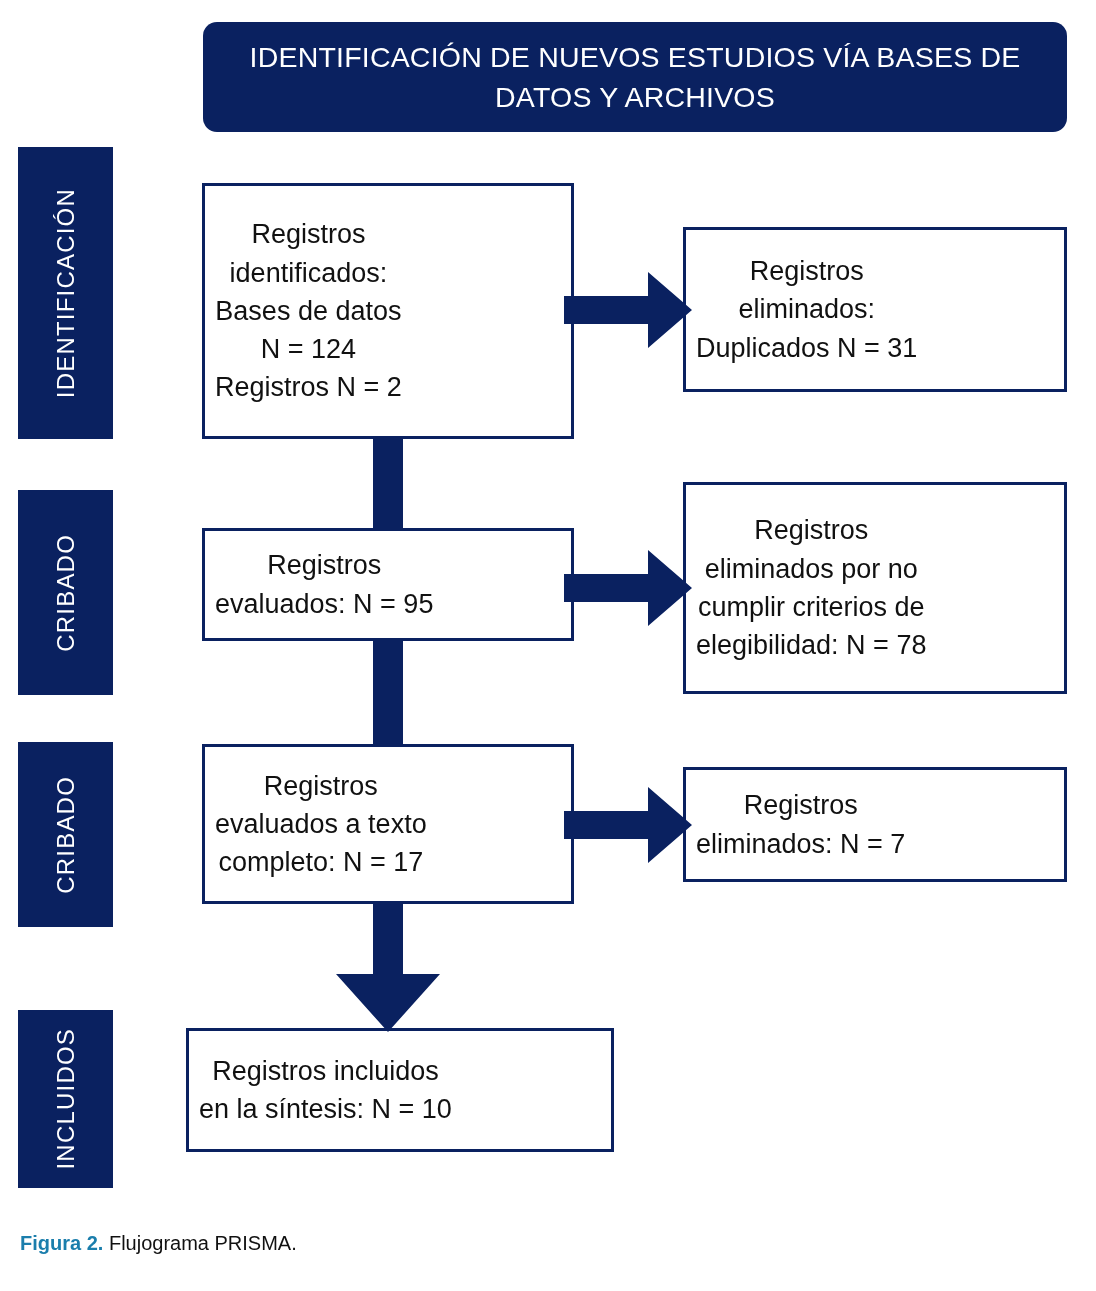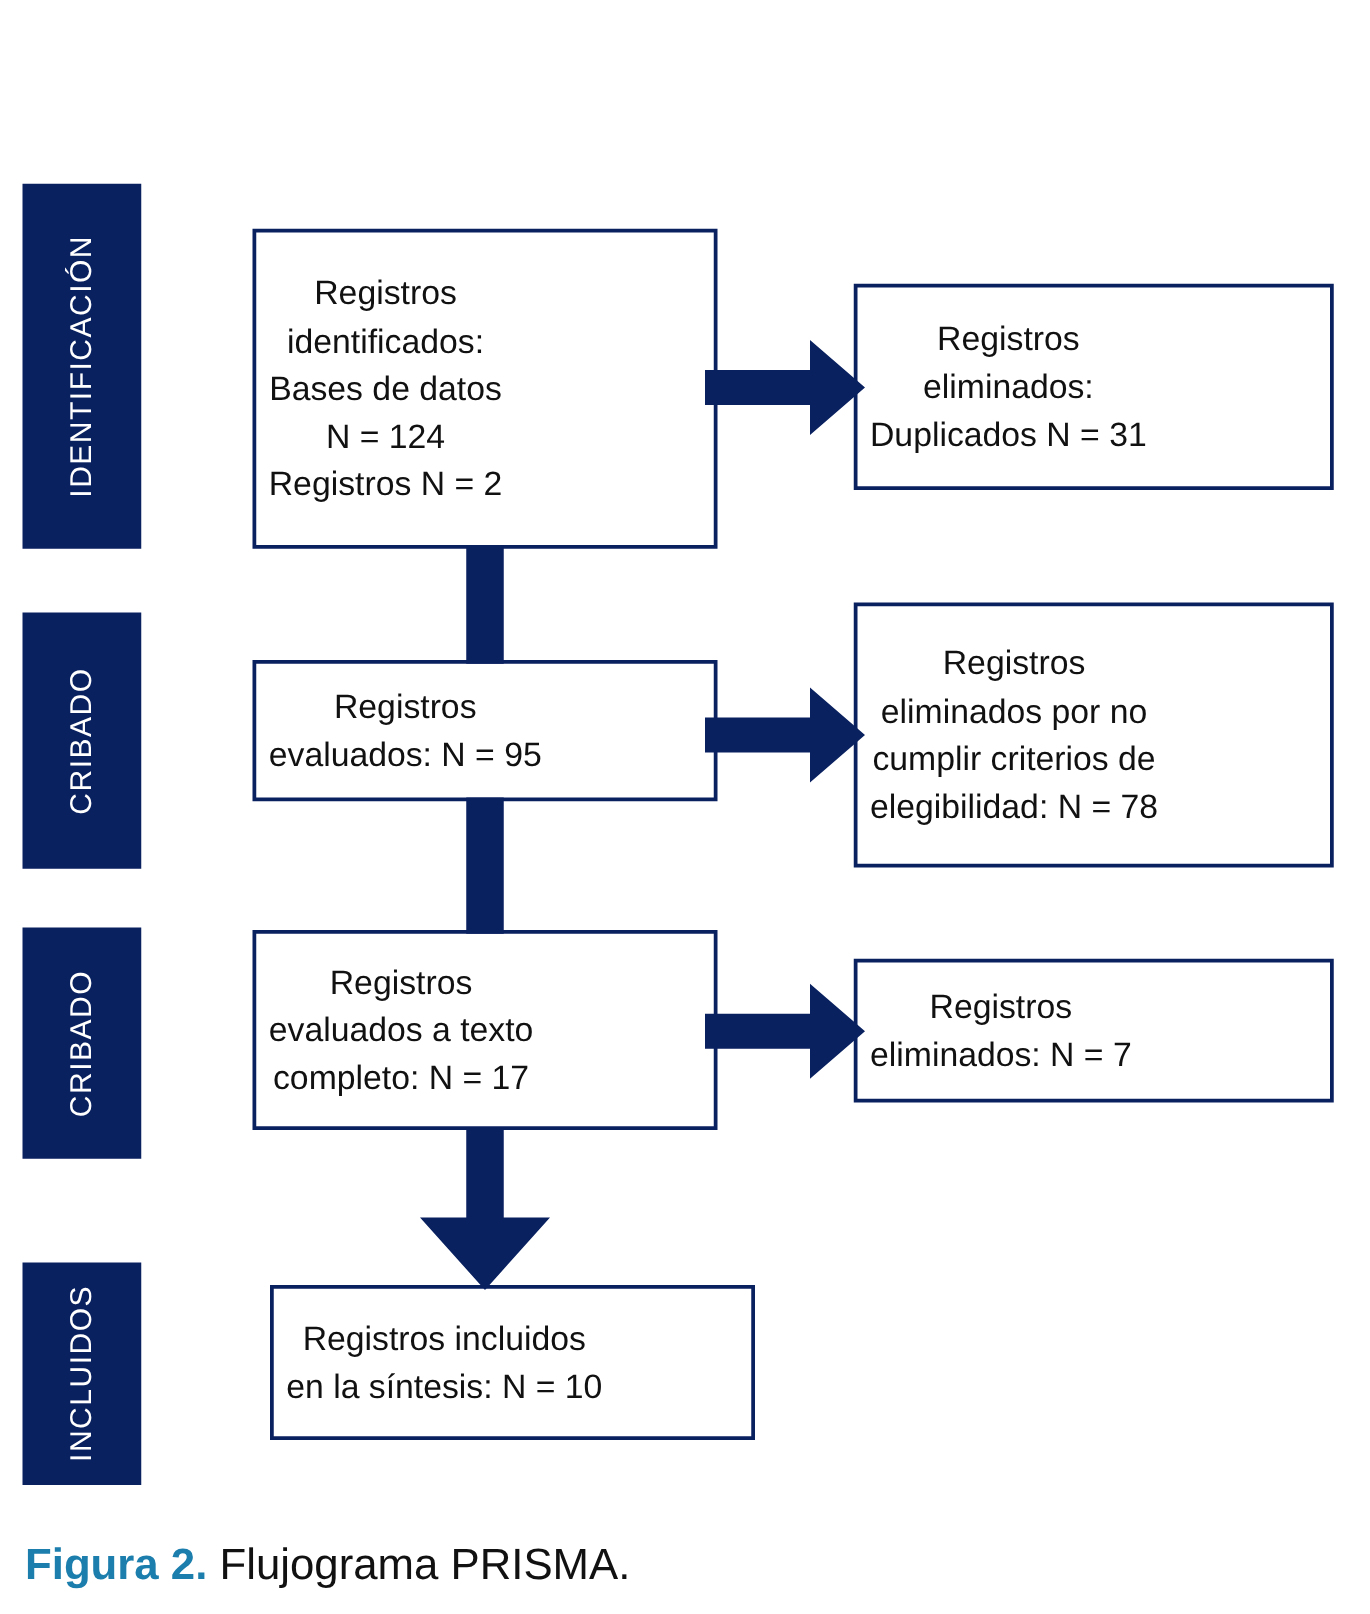--- a/index.html
+++ b/index.html
@@ -87,21 +87,21 @@
     line-height: 1.42;
     white-space: pre-line;
   }
 
   #box-main-0  { left: 202px; top: 183px;  width: 372px; height: 256px; }
   #box-side-0  { left: 683px; top: 227px;  width: 384px; height: 165px; }
   #box-main-1  { left: 202px; top: 528px;  width: 372px; height: 113px; }
   #box-side-1  { left: 683px; top: 482px;  width: 384px; height: 212px; }
   #box-main-2  { left: 202px; top: 744px;  width: 372px; height: 160px; }
   #box-side-2  { left: 683px; top: 767px;  width: 384px; height: 115px; }
-  #box-main-3  { left: 216px; top: 1028px; width: 388px; height: 124px; }
+  #box-main-3  { left: 186px; top: 1028px; width: 428px; height: 124px; }
 
   
   .connector-shaft {
     position: absolute;
     background: #0a2160;
     left: 373px;
     width: 30px;
   }
   #shaft-0 { top: 436px; height: 95px; }
   #shaft-1 { top: 638px; height: 109px; }
@@ -120,38 +120,41 @@
   }
   #arrow-right-0 { left: 564px; top: 270px; }
   #arrow-right-1 { left: 564px; top: 548px; }
   #arrow-right-2 { left: 564px; top: 785px; }
 
   
   .caption {
     position: absolute;
     left: 20px;
     top: 1232px;
-    font-size: 35px;
+    font-size: 20px;
     color: #111111;
     white-space: nowrap;
     text-align: center;
   }
   .caption .caption-label {
     color: #1b7eac;
     font-weight: bold;
   }
   .caption .caption-text {
     color: #111111;
   }
 </style>
 </head>
 <body>
 
 <div id="canvas">
 
+  <div class="header-banner">
+    <span>IDENTIFICACIÓN DE NUEVOS ESTUDIOS VÍA BASES DE DATOS Y ARCHIVOS</span>
+  </div>
 
   <div class="stage-bar" id="stage-0">
     <span>IDENTIFICACIÓN</span>
   </div>
   <div class="stage-bar" id="stage-1">
     <span>CRIBADO</span>
   </div>
   <div class="stage-bar" id="stage-2">
     <span>CRIBADO</span>
   </div>

